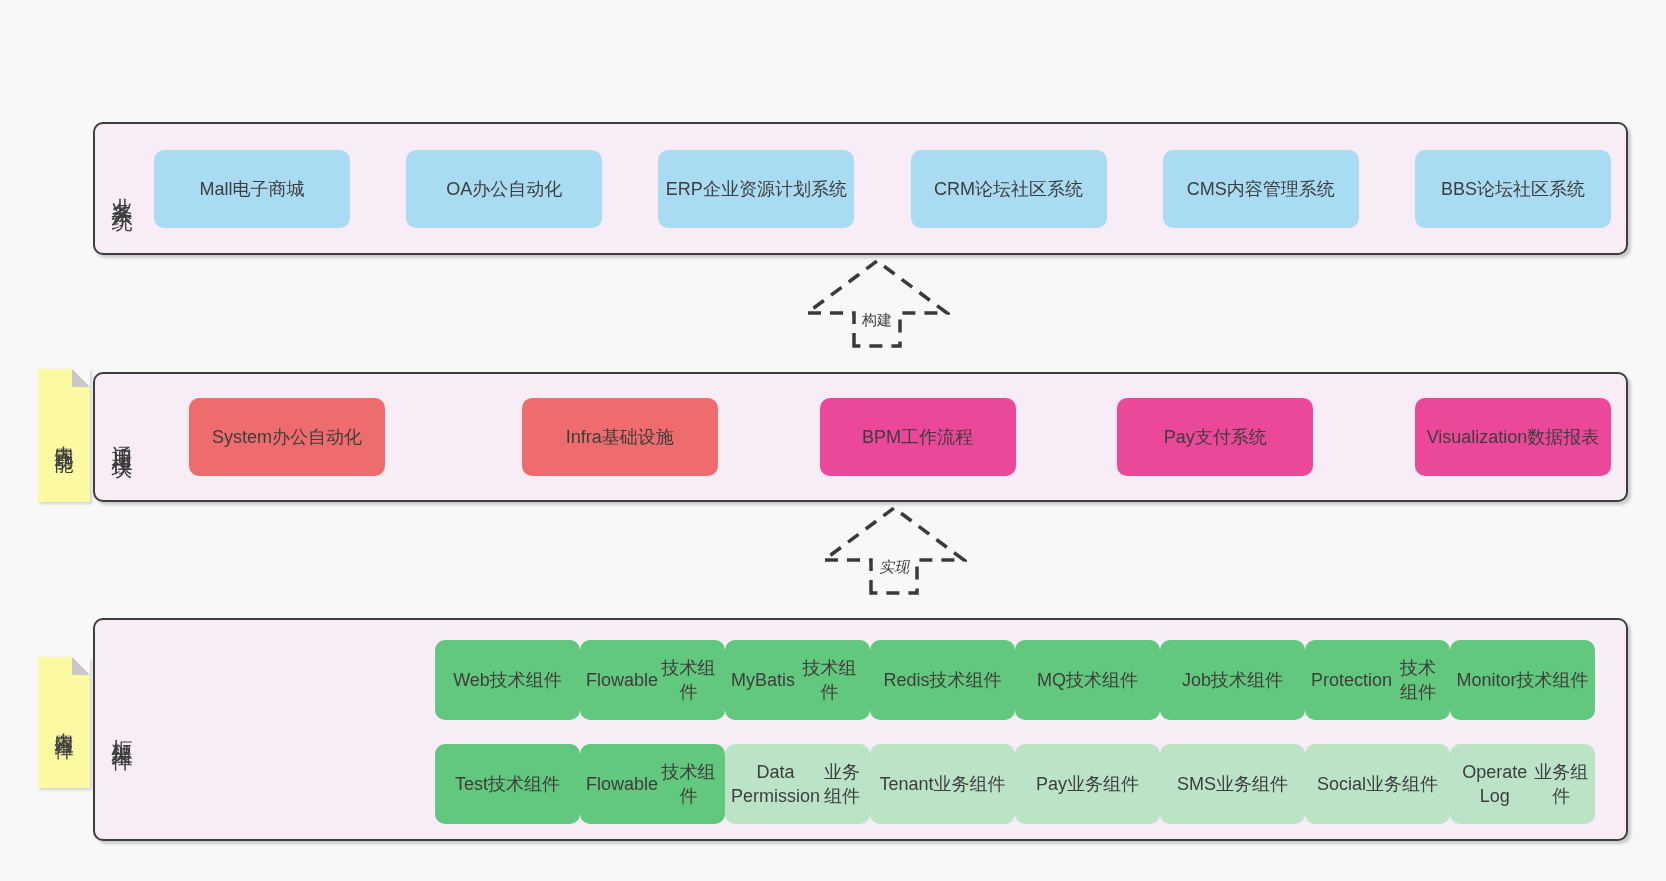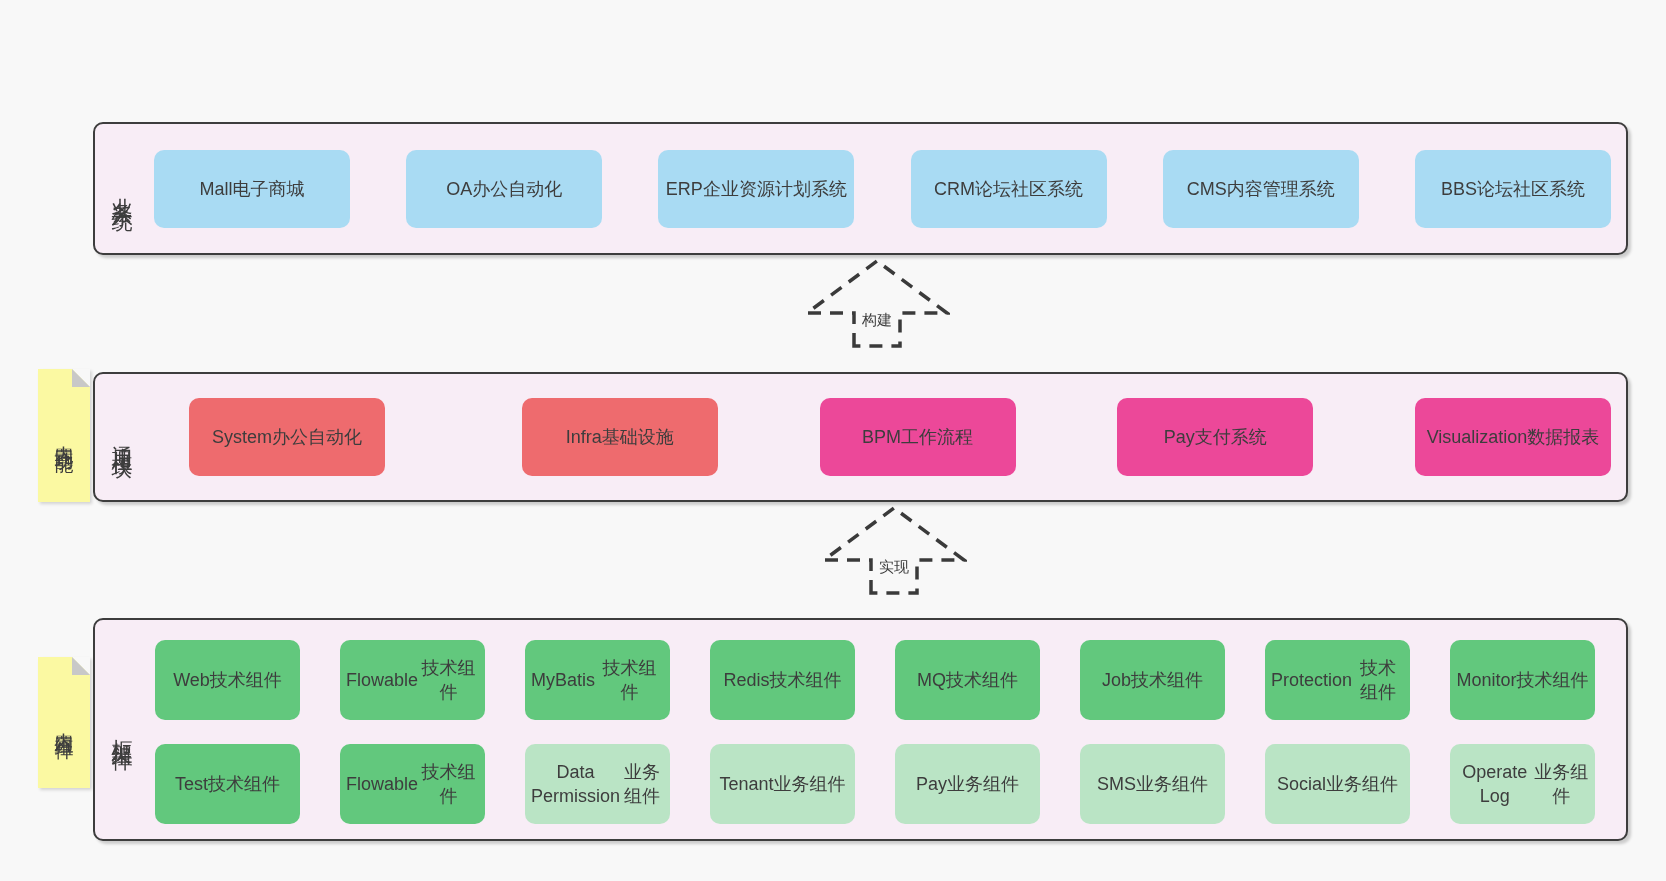--- a/index.html
+++ b/index.html
@@ -22,21 +22,21 @@
     writing-mode:vertical-rl; text-orientation:upright;
     font-size:21px; letter-spacing:4px; color:#3d3d3d; white-space:nowrap;
   }
 
   .boxes {
     position:absolute; left:59px; right:15px; top:0; height:100%;
     display:flex; justify-content:space-between; align-items:center;
   }
   .brow {
     position:absolute; left:60px; right:31px;
-    display:flex; justify-content:space-between;
+    display:flex; justify-content:flex-end;
   }
   #comp-row-1 { top:20px; }
   #comp-row-2 { top:124px; }
 
   .box {
     border-radius:10px; display:flex; flex-direction:row;
     justify-content:center; align-items:center; text-align:center;
     line-height:26px; padding:4px 6px;
   }
   .box .t, .box .s { font-size:18px; color:#3d3d3d; }
@@ -59,21 +59,21 @@
   .note-text {
     position:absolute; left:50%; top:50%; transform:translate(-50%,-50%);
     writing-mode:vertical-rl; text-orientation:upright;
     font-size:19px; letter-spacing:3px; white-space:nowrap; color:#3d3d3d;
   }
   .layer { z-index:1; }
 
   
   .arrow { position:absolute; width:146px; height:90px; z-index:2; }
   #arrow-build     { left:804px; top:258px; }
-  #arrow-implement { left:821px; top:505px; }
+  #arrow-implement { left:821px; top:505px;font-style:italic; }
   .arrow svg { position:absolute; left:0; top:0; }
   .arrow-label {
     position:absolute; left:50%; top:62px; transform:translate(-50%,-50%);
     background:#f8f8f8; padding:2px 3px; font-size:15px; color:#3d3d3d;
     white-space:nowrap;
   }
 </style>
 </head>
 <body>
 

